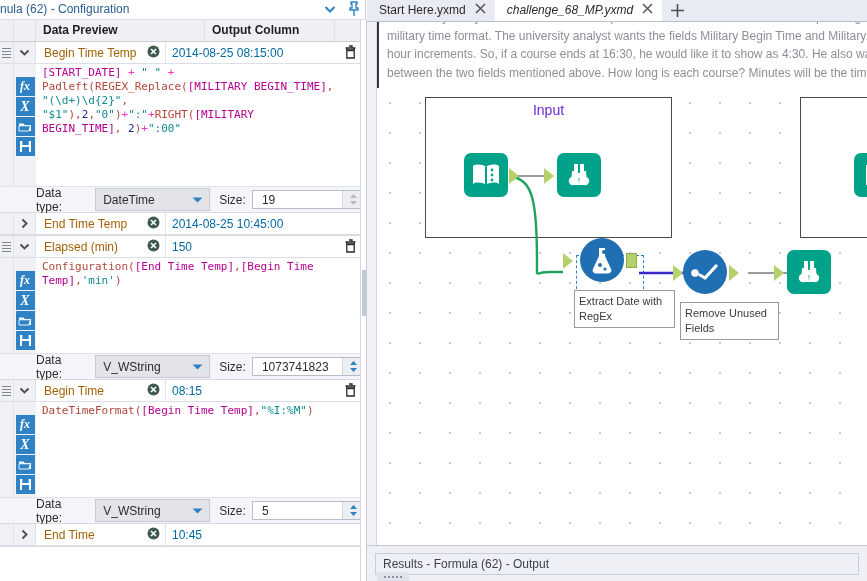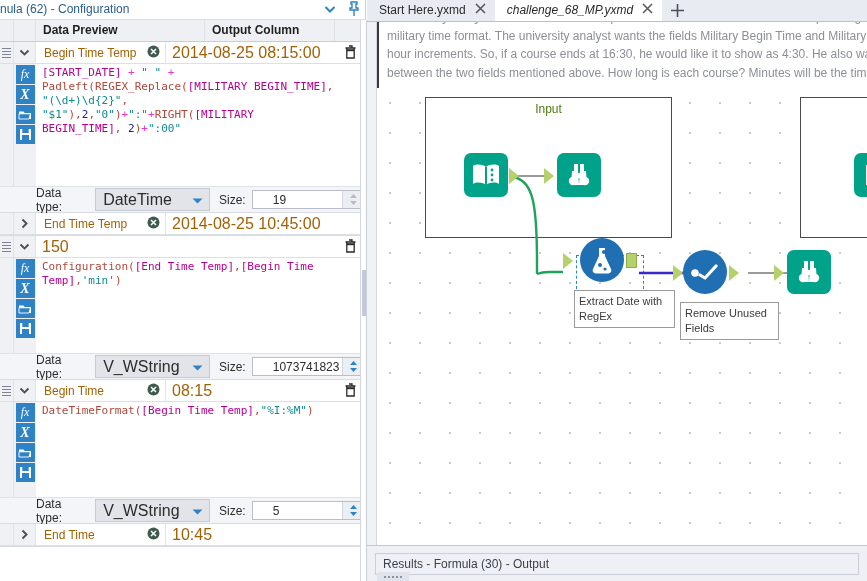--- a/index.html
+++ b/index.html
@@ -60,40 +60,40 @@
     background:#f0f1f5; border-right:1px solid #e0e2e9; cursor:pointer;
   }
   .fr-name {
     width:130px; background:#ffffff; border-right:1px solid #e2e4ea;
     display:flex; align-items:center; padding-left:8px; position:relative;
     font-size:12px; color:#a16207;
   }
   .fr-x { position:absolute; right:5px; top:50%; transform:translateY(-50%); cursor:pointer; }
   .fr-prev {
     flex:1; background:#ffffff; display:flex; align-items:center;
-    padding-left:6px; font-size:16px; color:#a16207;
+    padding-left:6px; font-size:12px; color:#0369a1;
   }
   .fr-trash {
     width:30px; background:#ffffff; display:flex; align-items:center;
     justify-content:center; cursor:pointer;
   }
 
   
   .formula-area { display:flex; background:#ffffff; }
   .fa-gutter { width:14px; background:#f0f1f5; border-right:1px solid #e0e2e9; }
   .fa-tools {
     width:22px; background:#f0f1f5; padding-top:1px;
     display:flex; flex-direction:column; align-items:center; gap:1px;
   }
   .tool-btn {
     width:19px; height:19px; background:#2f83c5; color:#ffffff;
     display:flex; align-items:center; justify-content:center; cursor:pointer;
     border:1px solid #2f83c5;
   }
-  .tool-btn.fx { font-family:"Liberation Serif", serif; font-style:italic; font-size:12px; font-weight:normal;}
+  .tool-btn.fx { font-family:"Liberation Serif", serif; font-style:italic; font-size:12px; font-weight:bold;margin-top:12px;}
   .tool-btn.xv { font-family:"Liberation Serif", serif; font-style:italic; font-size:14px; font-weight:bold;}
   .fa-code {
     flex:1; padding:2px 4px 2px 6px;
     font-family:"DejaVu Sans Mono", monospace; font-size:11px;
     line-height:14px; white-space:pre-wrap; word-break:break-word;
     background:#ffffff; color:#b0473a; cursor:text;
   }
   .tkn-field { color:#b5008f; }
   .tkn-op { color:#e838c8; }
   .tkn-str { color:#0f8a8f; }
@@ -103,27 +103,27 @@
   
   .dtype-row {
     display:flex; align-items:center; height:26px;
     background:#f4f5f8; border-top:1px solid #e0e2e9;
     padding-left:36px;
   }
   .dt-lbl { font-size:12px; color:#2c2c2c; margin-right:6px; }
   .dt-select {
     width:118px; height:23px; background:#e2e4ea; border:1px solid #c6cad3;
     display:flex; align-items:center; padding-left:7px; position:relative;
-    font-size:16px; color:#2c2c2c; cursor:pointer;
+    font-size:12px; color:#2c2c2c; cursor:pointer;
   }
   .dt-caret { position:absolute; right:6px; top:50%; transform:translateY(-50%); }
   .sz-lbl { font-size:12px; color:#2c2c2c; margin:0 6px 0 9px; }
   .sz-box {
     width:116px; height:19px; background:#ffffff; border:1px solid #b9bdc7;
-    display:flex; align-items:center; padding-left:20px; position:relative;
+    display:flex; align-items:center; padding-left:9px; position:relative;
     font-size:12px; color:#2c2c2c;
   }
   .spin {
     position:absolute; right:0; top:0; width:22px; height:17px;
     background:#eceef2; border-left:1px solid #d2d5dd;
     display:flex; flex-direction:column; align-items:center; justify-content:center;
     cursor:pointer;
   }
   .spin svg { display:block; }
 
@@ -166,21 +166,21 @@
     padding:2px 0 0 8px;
     font-size:12px; line-height:18.5px; color:#8c8f96;
     overflow:hidden; white-space:nowrap;
   }
 
   .container-box {
     position:absolute; background:#ffffff;
     border:1px solid #4a4a4a;
   }
   .container-title {
-    text-align:center; font-size:12px; color:#4d7c0f; padding-top:4px;
+    text-align:center; font-size:14px; color:#6d28d9; padding-top:4px;
   }
 
   .node { position:absolute; }
   .node-icon {
     width:44px; height:44px; border-radius:7px;
     display:flex; align-items:center; justify-content:center;
   }
   .node-icon.teal { background:#00a28a; }
   .node-icon.round { background:#1f6fb2; border-radius:50%; width:44px; height:44px; }
   .node-label {
@@ -366,20 +366,29 @@
               <i></i>
               <i></i>
               <i></i>
               <i></i>
             </span>
         </div>
         <div class="fr-toggle">
           <svg width="13" height="13" viewBox="0 0 13 13">
               <path d="M2.5 4.5 L6.5 8.5 L10.5 4.5" fill="none" stroke="#4a4f59" stroke-width="1.9"></path>
             </svg>
+        </div>
+        <div class="fr-name">
+          <span>Elapsed (min)</span>
+          <span class="fr-x">
+            <svg width="13" height="13" viewBox="0 0 13 13">
+                <circle cx="6.5" cy="6.5" r="6" fill="#3f5a4e"></circle>
+                <path d="M4 4 L9 9 M9 4 L4 9" stroke="#ffffff" stroke-width="1.6"></path>
+              </svg>
+          </span>
         </div>
         <div class="fr-prev">150</div>
         <div class="fr-trash">
           <svg width="13" height="15" viewBox="0 0 13 15">
               <path d="M1.5 3 h10 M5 1 h3 v2 M2.8 3.6 v9.4 h7.4 V3.6" fill="none" stroke="#2a2a2a" stroke-width="1.3"></path>
               <path d="M2.8 4.2 h7.4 v2 h-7.4z" fill="#2a2a2a"></path>
             </svg>
         </div>
       </div>
       <div class="formula-area" style="height:95px">
@@ -658,21 +667,21 @@
             <circle cx="8" cy="19" r="4.2" fill="#ffffff"></circle>
               <circle cx="20" cy="19" r="4.2" fill="#ffffff"></circle>
             <path d="M13 11 h2 v5 h-2z" fill="#ffffff"></path>
           </svg>
         </div>
       </div>
 
     </div>
 
     <div class="results-bar">
-      <div class="results-title">Results - Formula (30) - Output</div>
+      <div class="results-title">Results - Formula (62) - Output</div>
       <div class="results-grip">
         <i></i>
           <i></i>
           <i></i>
           <i></i>
           <i></i>
       </div>
     </div>
 
   </div>

